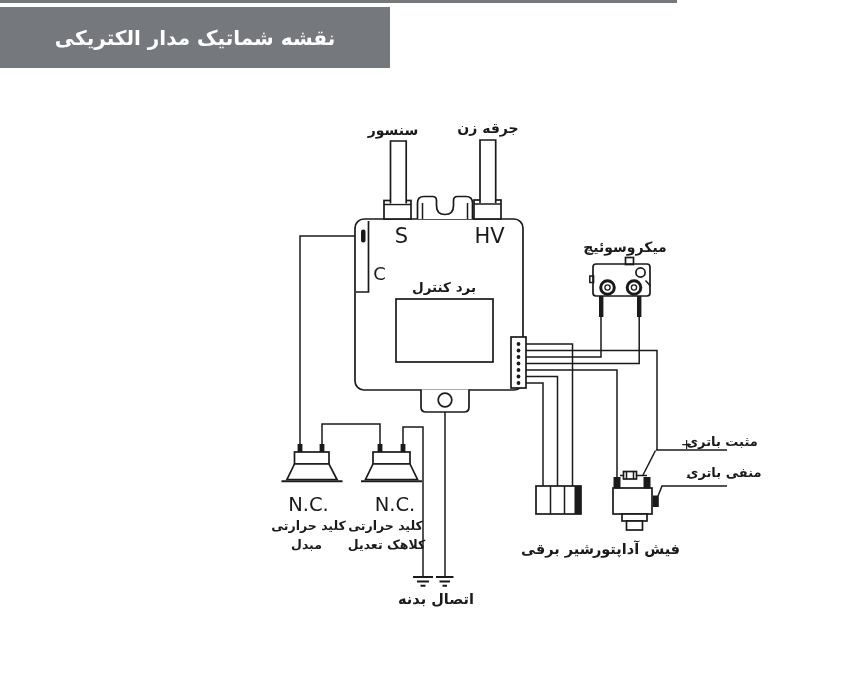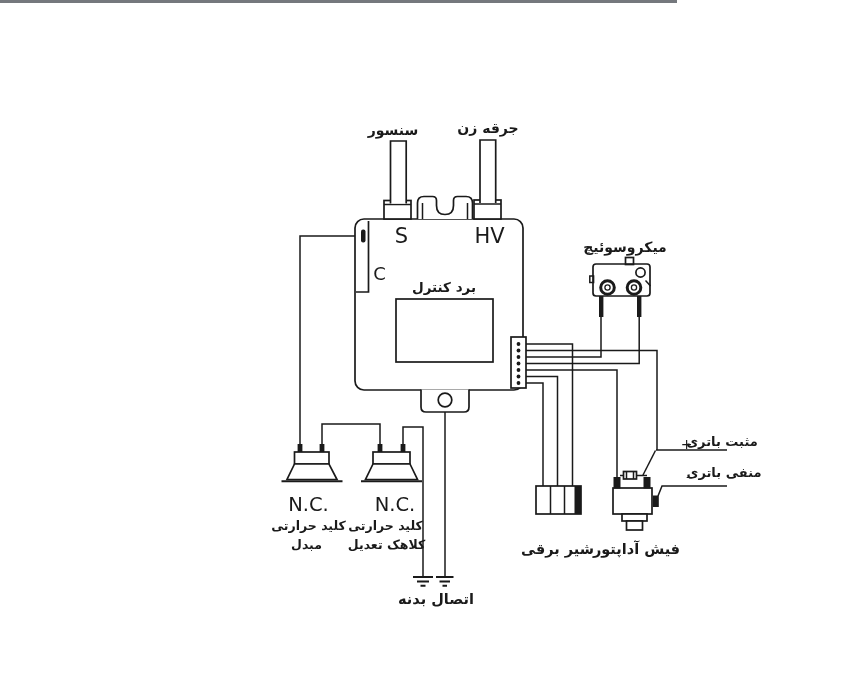--- a/index.html
+++ b/index.html
@@ -41,20 +41,23 @@
   .nc{font-size:19.5px;}
   .board-t{font-size:13.5px;font-weight:600;}
   .batt{font-size:13px;font-weight:600;}
   .sign{font-size:14px;}
 </style>
 </head>
 <body>
 
 <div class="stage">
   <div class="top-rule"></div>
+  <div class="header">
+    <span>نقشه شماتیک مدار الکتریکی</span>
+  </div>
 
   <svg width="850" height="695" viewBox="0 0 850 695">
 
     <g>
 
       <path class="ln" d="M361,236 H300 V445"></path>
 
       <path class="ln" d="M322,445 V424 H380 V445"></path>
 
       <path class="ln" d="M403,445 V427 H423 V576.5"></path>

